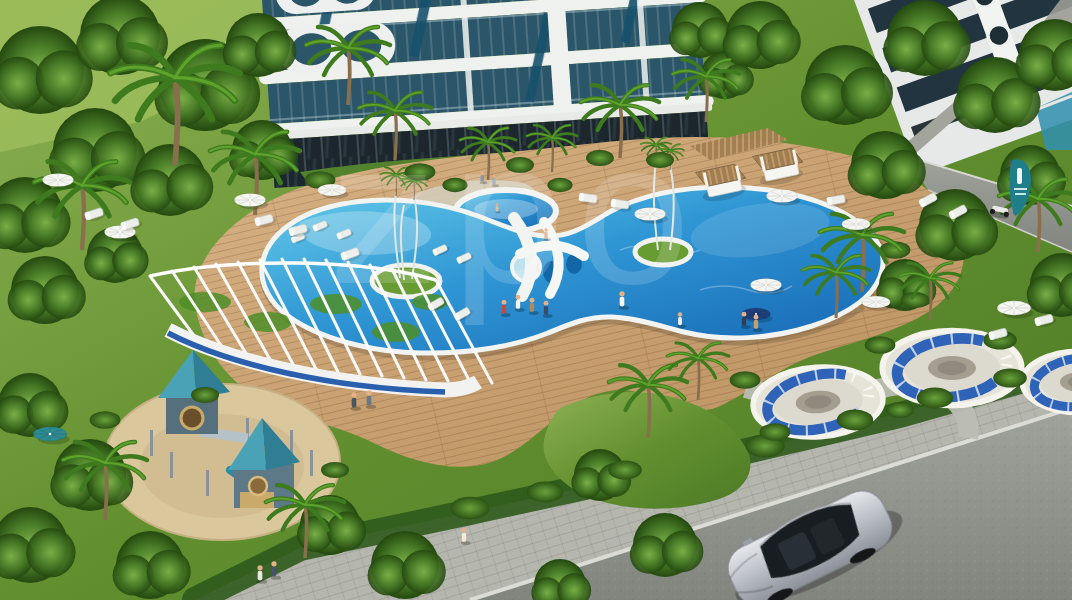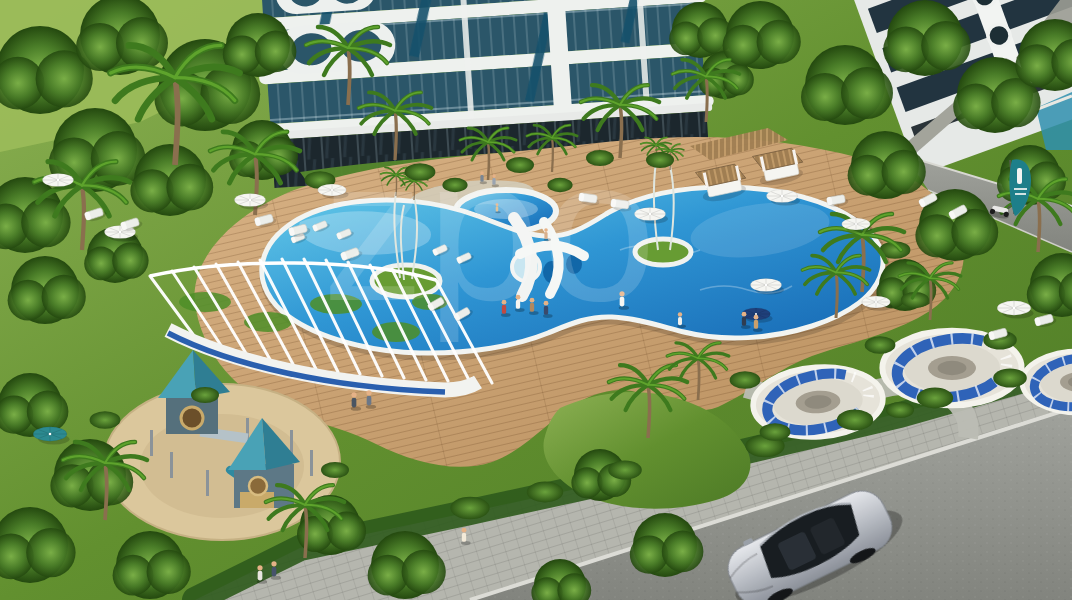--- a/index.html
+++ b/index.html
@@ -1,17 +1,17 @@
 <!DOCTYPE html>
 <html style="--grass: #6b9a38; --grass-light: #9dbd5a; --foliage-dark: #2a5517; --pool-water: #2f96d4; --pool-shallow: #68cdea; --pool-rim: #f2f4f1; --deck-wood: #c9a06c; --sand: #dbc79c; --building-white: #eef1ee; --building-glass: #2b5669; --roof-teal: #3d93a8; --cushion-blue: #2f63b8; --stripe-blue: #2a5fae; --road: #94968f; --sidewalk: #b5b6ae; --car-silver: #c3c6cb; --sign-teal: #1e7f8a; --canopy-white: #f6f6f2;"><head>
 <meta charset="utf-8">
 <style>
   html,body{margin:0;padding:0;background:#222;}
   .stage{position:relative;width:1072px;height:600px;overflow:hidden;
-         background:var(--grass,#6b9a38);font-family:Liberation Sans, sans-serif;}
+         background:var(--grass,#6b9a38);font-family:Liberation Mono, monospace;}
   .stage svg{position:absolute;left:0;top:0;display:block;}
   .watermark{position:absolute;left:322px;top:126px;font-size:205px;line-height:1;
              font-weight:300;color:rgba(255,255,255,0.16);letter-spacing:2px;
              pointer-events:none;user-select:none;z-index:5;}
 </style>
 </head>
 <body>
 
 <div class="stage">
 <svg width="1072" height="600" viewBox="0 0 1072 600">

